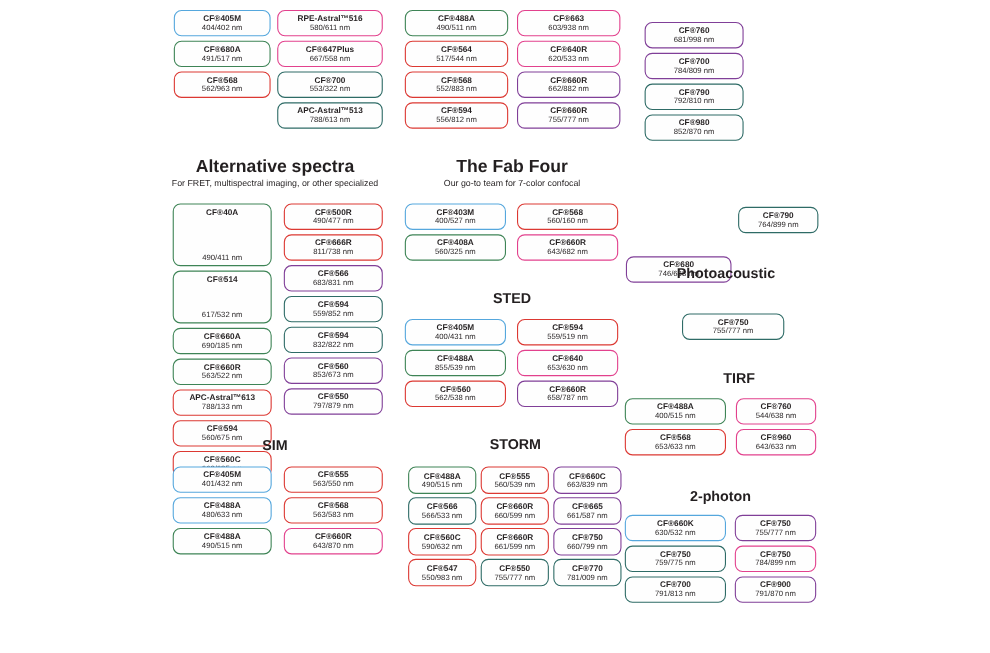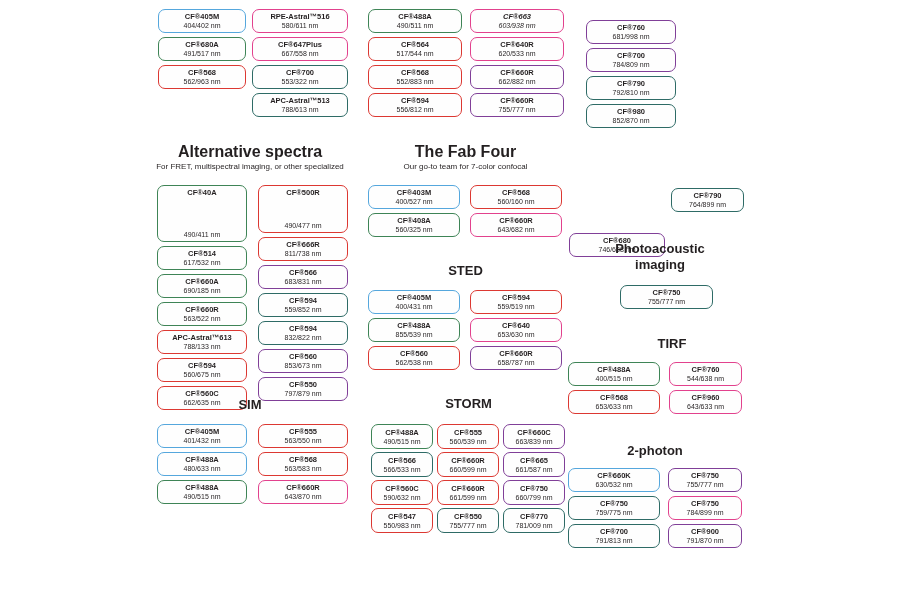--- a/index.html
+++ b/index.html
@@ -72,21 +72,21 @@
       <div class="dye-box" style="border-color: rgb(220, 56, 50);">
         <div class="dye-name">CF®568</div>
         <div class="dye-value">552/883 nm</div>
       </div>
       <div class="dye-box" style="border-color: rgb(220, 56, 50);">
         <div class="dye-name">CF®594</div>
         <div class="dye-value">556/812 nm</div>
       </div>
     </div>
   <div class="col" style="left:470px; top:9px;  width:94px;">
-      <div class="dye-box" style="border-color: rgb(226, 65, 141); font-style: italic;">
+      <div class="dye-box" style="border-color: rgb(226, 65, 141);">
         <div class="dye-name">CF®663</div>
         <div class="dye-value">603/938 nm</div>
       </div>
       <div class="dye-box" style="border-color: rgb(226, 65, 141);">
         <div class="dye-name">CF®640R</div>
         <div class="dye-value">620/533 nm</div>
       </div>
       <div class="dye-box" style="border-color: rgb(128, 63, 152);">
         <div class="dye-name">CF®660R</div>
         <div class="dye-value">662/882 nm</div>
@@ -117,21 +117,21 @@
 
   <div class="hdr" style="left:145px; top:143px; width:210px;">
     <div class="big-title">Alternative spectra</div>
     <div class="big-sub">For FRET, multispectral imaging, or other specialized</div>
   </div>
   <div class="col" style="left:157px; top:185px; width:90px;">
       <div class="dye-box" style="border-color: rgb(62, 132, 86); gap: 33px;">
         <div class="dye-name">CF®40A</div>
         <div class="dye-value">490/411 nm</div>
       </div>
-      <div class="dye-box" style="border-color: rgb(62, 132, 86);">
+      <div class="dye-box" style="border-color: rgb(62, 132, 86); gap: 24px;">
         <div class="dye-name">CF®514</div>
         <div class="dye-value">617/532 nm</div>
       </div>
       <div class="dye-box" style="border-color: rgb(62, 132, 86);">
         <div class="dye-name">CF®660A</div>
         <div class="dye-value">690/185 nm</div>
       </div>
       <div class="dye-box" style="border-color: rgb(62, 132, 86);">
         <div class="dye-name">CF®660R</div>
         <div class="dye-value">563/522 nm</div>
@@ -143,21 +143,21 @@
       <div class="dye-box" style="border-color: rgb(220, 56, 50);">
         <div class="dye-name">CF®594</div>
         <div class="dye-value">560/675 nm</div>
       </div>
       <div class="dye-box" style="border-color: rgb(220, 56, 50);">
         <div class="dye-name">CF®560C</div>
         <div class="dye-value">662/635 nm</div>
       </div>
     </div>
   <div class="col" style="left:258px; top:185px; width:90px;">
-      <div class="dye-box" style="border-color: rgb(220, 56, 50); gap: 24px;">
+      <div class="dye-box" style="border-color: rgb(220, 56, 50);">
         <div class="dye-name">CF®500R</div>
         <div class="dye-value">490/477 nm</div>
       </div>
       <div class="dye-box" style="border-color: rgb(220, 56, 50);">
         <div class="dye-name">CF®666R</div>
         <div class="dye-value">811/738 nm</div>
       </div>
       <div class="dye-box" style="border-color: rgb(128, 63, 152);">
         <div class="dye-name">CF®566</div>
         <div class="dye-value">683/831 nm</div>
@@ -335,21 +335,20 @@
     </div>
   <div class="col" style="left:671px; top:188px; width:73px;">
       <div class="dye-box" style="border-color: rgb(46, 107, 102);">
         <div class="dye-name">CF®790</div>
         <div class="dye-value">764/899 nm</div>
       </div>
     </div>
 
   <div class="hdr" style="left:585px; top:241px; width:150px;">
     <div class="mid-title">Photoacoustic</div>
-    <div class="mid-title">imaging</div>
   </div>
   <div class="col" style="left:620px; top:285px; width:93px;">
       <div class="dye-box" style="border-color: rgb(46, 107, 102);">
         <div class="dye-name">CF®750</div>
         <div class="dye-value">755/777 nm</div>
       </div>
     </div>
 
   <div class="hdr" style="left:597px; top:336px; width:150px;">
     <div class="mid-title">TIRF</div>

